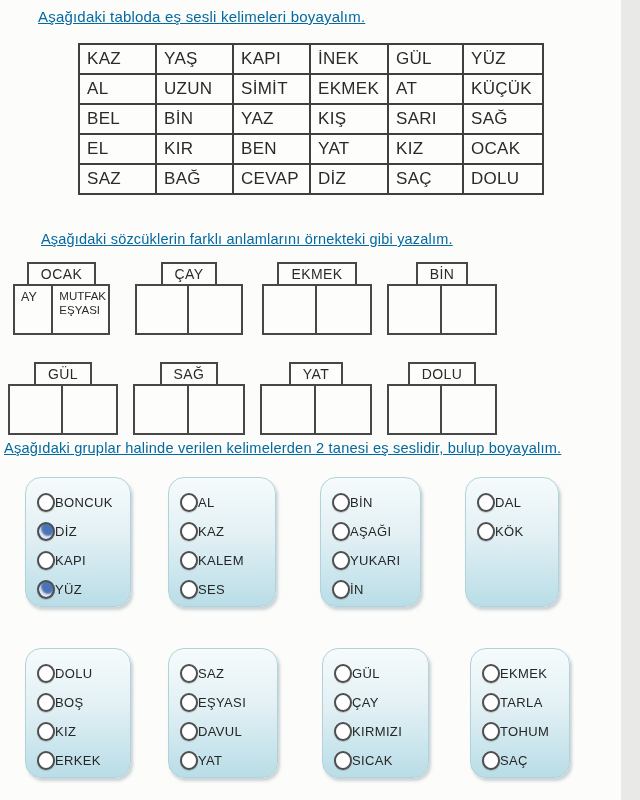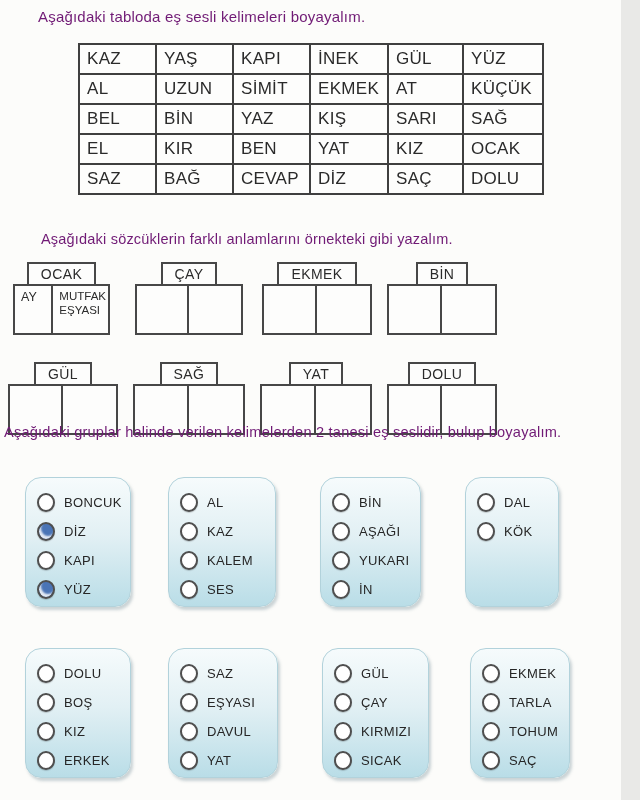--- a/index.html
+++ b/index.html
@@ -3,24 +3,24 @@
 <meta charset="utf-8">
 <style>
   html,body{margin:0;padding:0;}
   body{
     width:640px;height:800px;position:relative;overflow:hidden;
     background:#fcfcfa;color:#2b2b2b;
     font-family:"Liberation Sans","DejaVu Sans",sans-serif;
   }
   .right-strip{position:absolute;left:621px;top:0;width:19px;height:800px;background:#e9e9e7;}
 
-  .instr{position:absolute;font-size:15px;color:#701a75;letter-spacing:.2px;white-space:nowrap;}
+  .instr{position:absolute;font-size:15px;color:#0369a1;letter-spacing:.2px;white-space:nowrap;text-decoration:underline;}
   #instr1{left:38px;top:8px;}
   #instr2{left:41px;top:231px;font-size:14.5px;}
-  #instr3{left:4px;top:424px;font-size:14.6px;}
+  #instr3{left:4px;top:440px;font-size:14.6px;}
 
   
   table.words{position:absolute;left:78px;top:43px;width:464px;border-collapse:collapse;table-layout:fixed;}
   table.words td{
     border:2px solid #3f3f3f;height:28px;font-size:17px;
     padding:0 0 0 7px;background:#fdfdfc;letter-spacing:.3px;color:#2a2a2a;
     white-space:nowrap;overflow:hidden;
   }
 
   
@@ -51,21 +51,21 @@
     padding:10px 4px 0 11px;
   }
   .c1{left:25px;top:477px;width:106px;}
   .c2{left:168px;top:477px;width:108px;}
   .c3{left:320px;top:477px;width:101px;}
   .c4{left:465px;top:477px;width:94px;}
   .c5{left:25px;top:648px;width:106px;}
   .c6{left:168px;top:648px;width:110px;}
   .c7{left:322px;top:648px;width:107px;}
   .c8{left:470px;top:648px;width:100px;}
-  .opt{display:flex;align-items:center;height:29px;gap:9px;cursor:pointer;}
+  .opt{display:flex;align-items:center;height:29px;cursor:pointer;}
   .radio{
     width:14px;height:15px;flex:none;border:2px solid #4f4f4f;border-radius:50%;
     background:#fff;box-shadow:0 1px 1px rgba(0,0,0,.18);
   }
   .radio.checked{
     background:#4a74b6;
     box-shadow:inset 2px -3px 2px rgba(255,255,255,.85),0 1px 1px rgba(0,0,0,.18);
   }
   .opt-label{font-size:13px;letter-spacing:.35px;color:#262626;white-space:nowrap;}
 </style>

